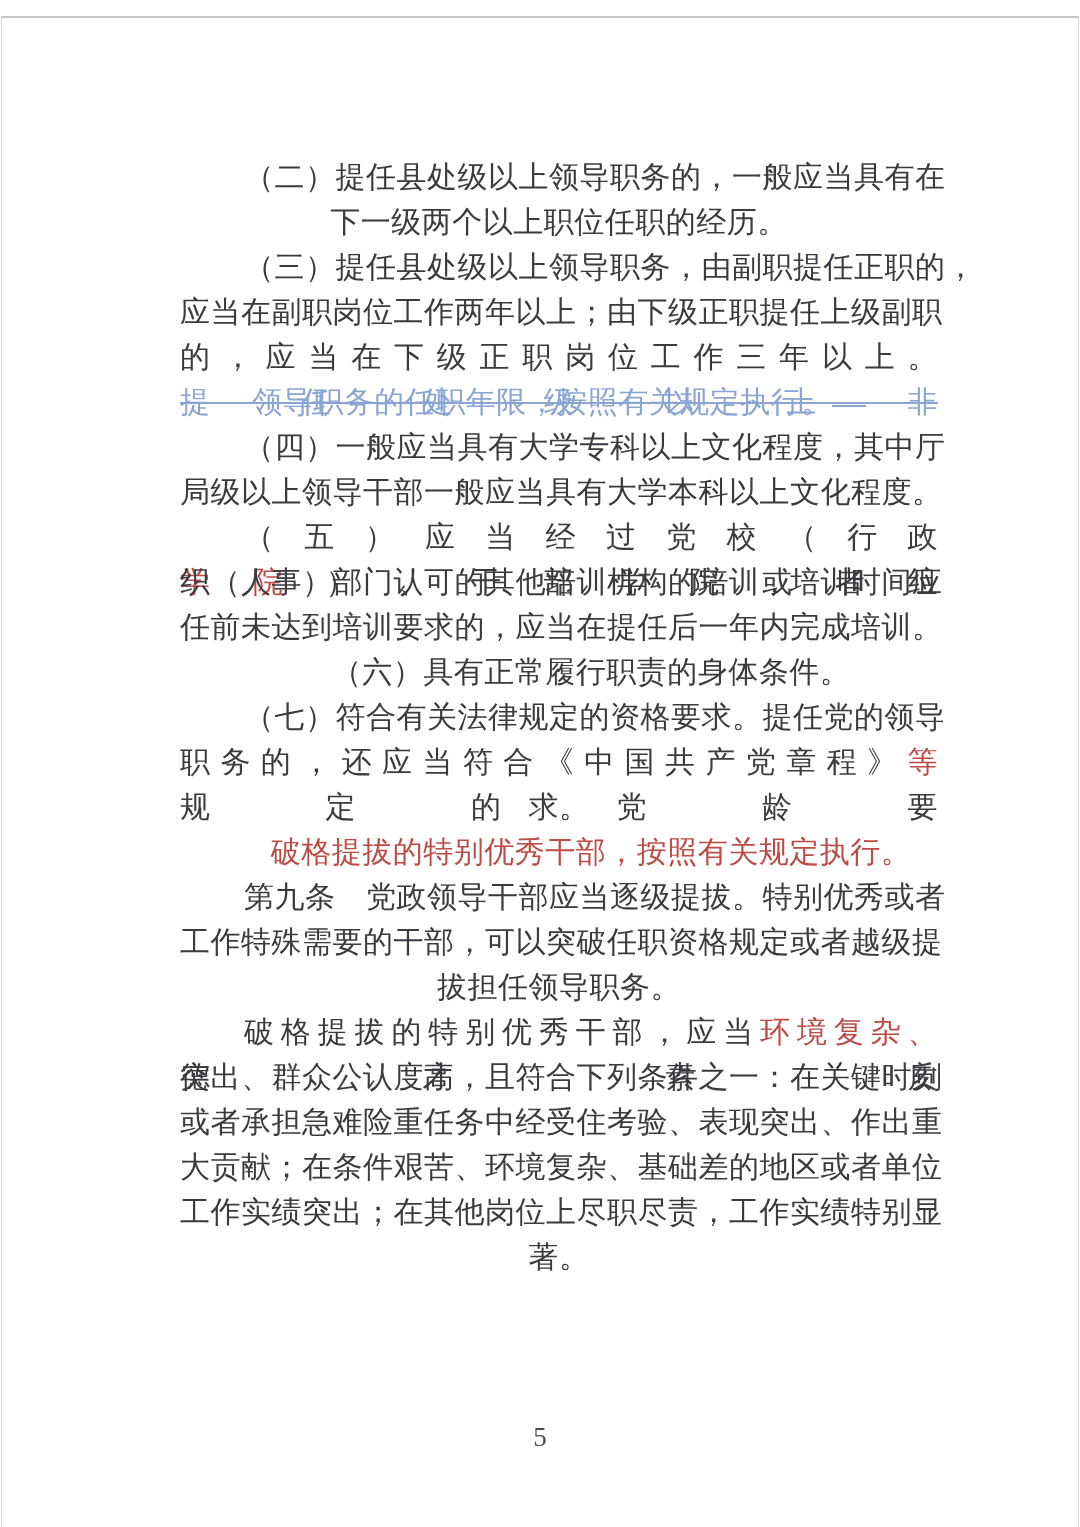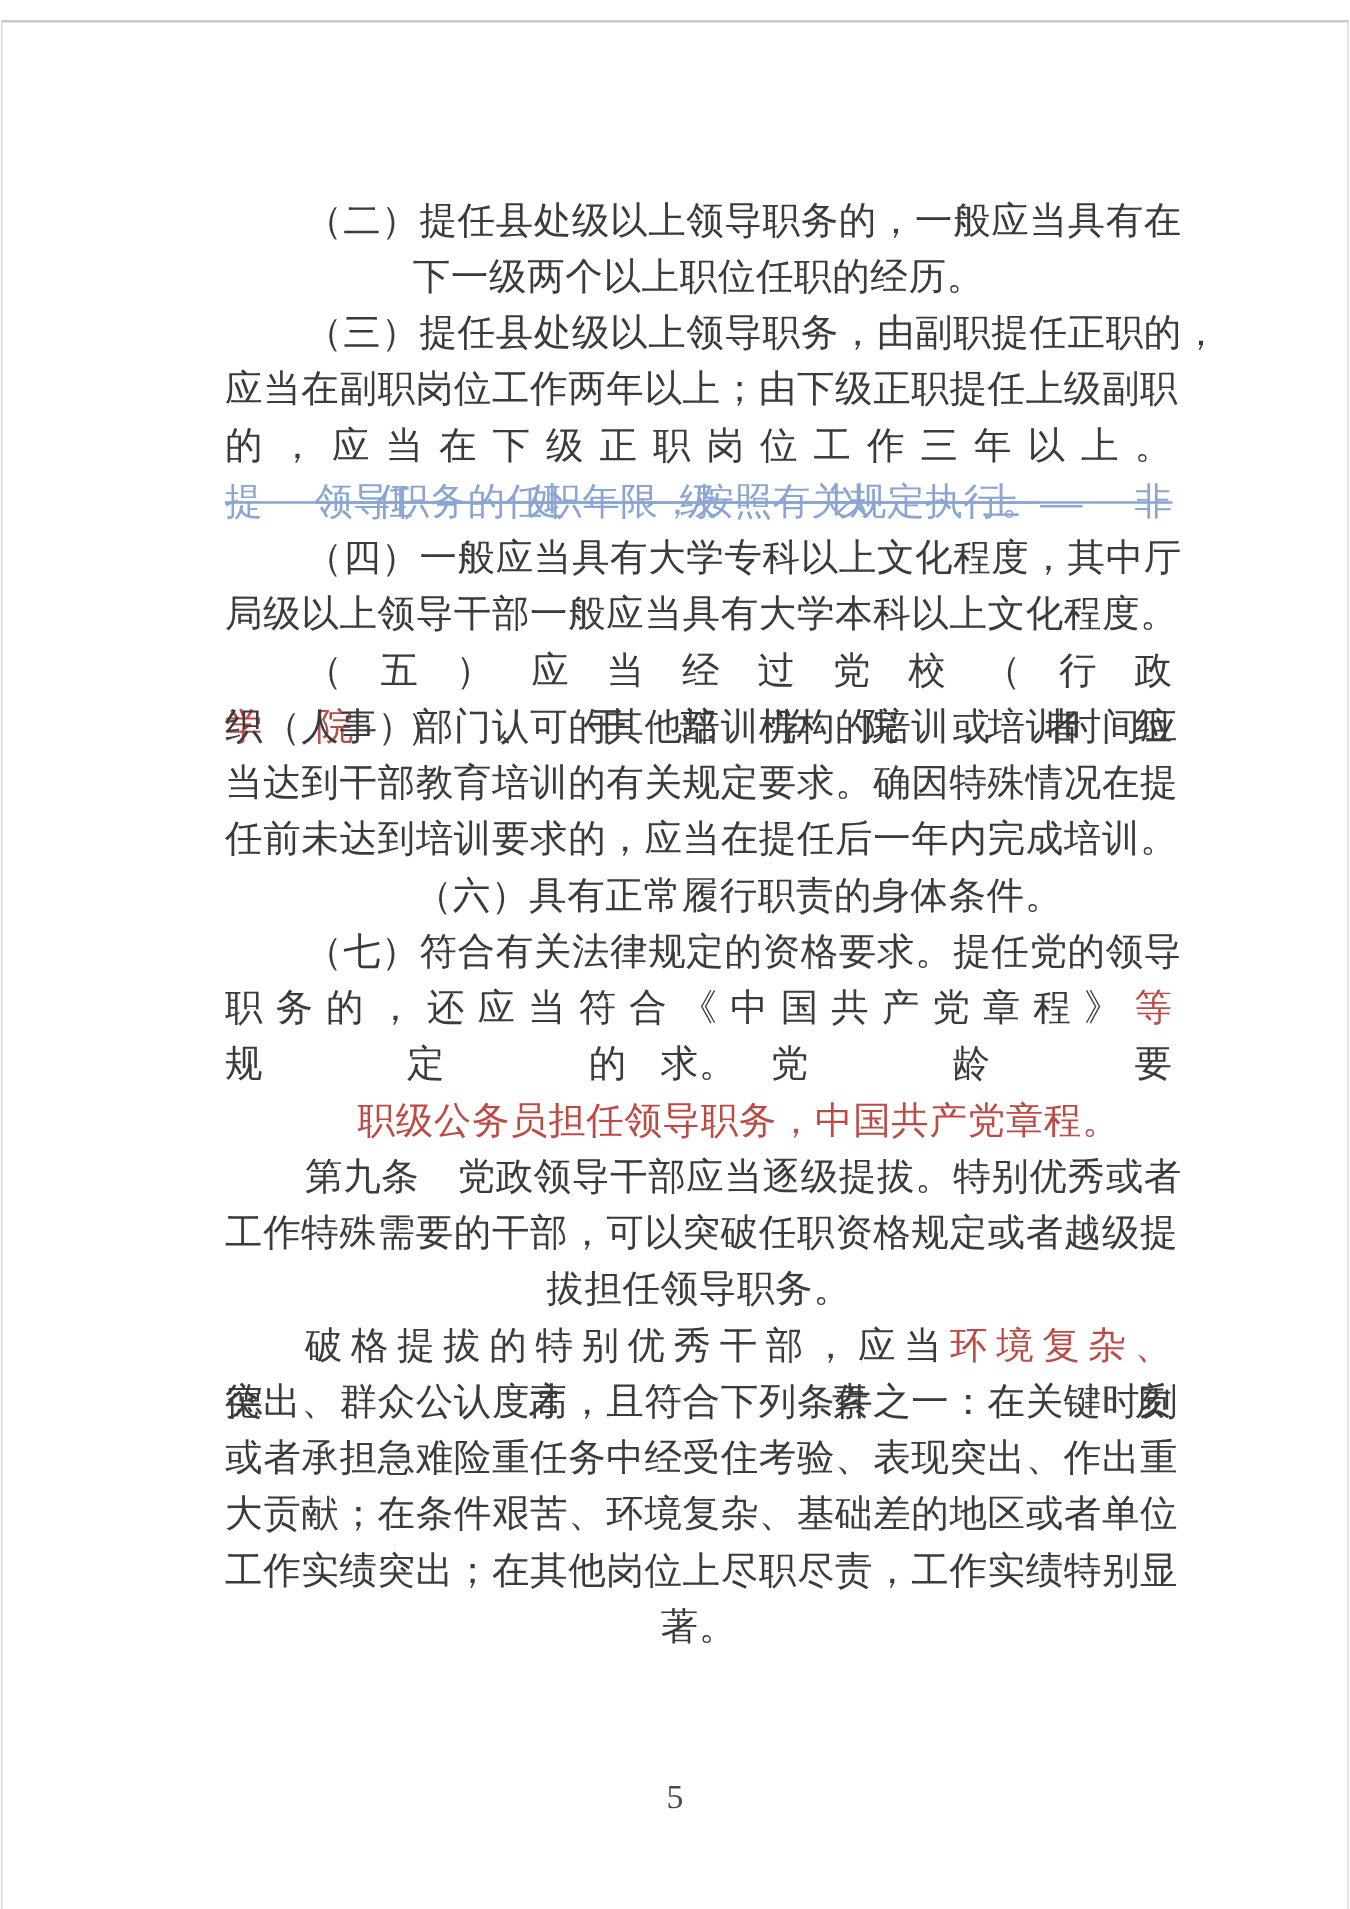--- a/index.html
+++ b/index.html
@@ -83,27 +83,26 @@
       <div class="line indent justify"><span class="run">（二）提任县处级以上领导职务的，一般应当具有在</span></div>
       <div class="line end"><span class="run">下一级两个以上职位任职的经历。</span></div>
       <div class="line indent justify"><span class="run">（三）提任县处级以上领导职务，由副职提任正职的，</span></div>
       <div class="line justify"><span class="run">应当在副职岗位工作两年以上；由下级正职提任上级副职</span></div>
       <div class="line justify"><span class="run">的，应当在下级正职岗位工作三年以上。</span><span class="run blue strike">提任处级以上非</span></div>
       <div class="line end"><span class="run blue strike">领导职务的任职年限，按照有关规定执行。</span><span class="strike-tail blue"></span></div>
       <div class="line indent justify"><span class="run">（四）一般应当具有大学专科以上文化程度，其中厅</span></div>
       <div class="line justify"><span class="run">局级以上领导干部一般应当具有大学本科以上文化程度。</span></div>
       <div class="line indent justify"><span class="run">（五）应当经过党校（行政</span><span class="run red">学院</span><span class="run">）、干部学院或者组</span></div>
       <div class="line justify"><span class="run">织（人事）部门认可的其他培训机构的培训，培训时间应</span></div>
-      <div class="line justify"><span class="run">当达到干部教育培训的有关规定要求。确因特殊情况在提</span></div>
       <div class="line justify"><span class="run">任前未达到培训要求的，应当在提任后一年内完成培训。</span></div>
       <div class="line indent end"><span class="run">（六）具有正常履行职责的身体条件。</span></div>
       <div class="line indent justify"><span class="run">（七）符合有关法律规定的资格要求。提任党的领导</span></div>
       <div class="line justify"><span class="run">职务的，还应当符合《中国共产党章程》</span><span class="run red">等</span><span class="run">规定的党龄要</span></div>
       <div class="line end"><span class="run">求。</span></div>
-      <div class="line indent end"><span class="run red">职级公务员担任领导职务，中国共产党章程。</span></div>
+      <div class="line indent end"><span class="run red">破格提拔的特别优秀干部，按照有关规定执行。</span></div>
       <div class="line indent justify"><span class="run">第九条　党政领导干部应当逐级提拔。特别优秀或者</span></div>
       <div class="line justify"><span class="run">工作特殊需要的干部，可以突破任职资格规定或者越级提</span></div>
       <div class="line end"><span class="run">拔担任领导职务。</span></div>
       <div class="line indent justify"><span class="run">破格提拔的特别优秀干部，应当</span><span class="run red">环境复杂、</span><span class="run">德才素质</span></div>
       <div class="line justify"><span class="run">突出、群众公认度高，且符合下列条件之一：在关键时刻</span></div>
       <div class="line justify"><span class="run">或者承担急难险重任务中经受住考验、表现突出、作出重</span></div>
       <div class="line justify"><span class="run">大贡献；在条件艰苦、环境复杂、基础差的地区或者单位</span></div>
       <div class="line justify"><span class="run">工作实绩突出；在其他岗位上尽职尽责，工作实绩特别显</span></div>
       <div class="line end"><span class="run">著。</span></div>
     </div>

